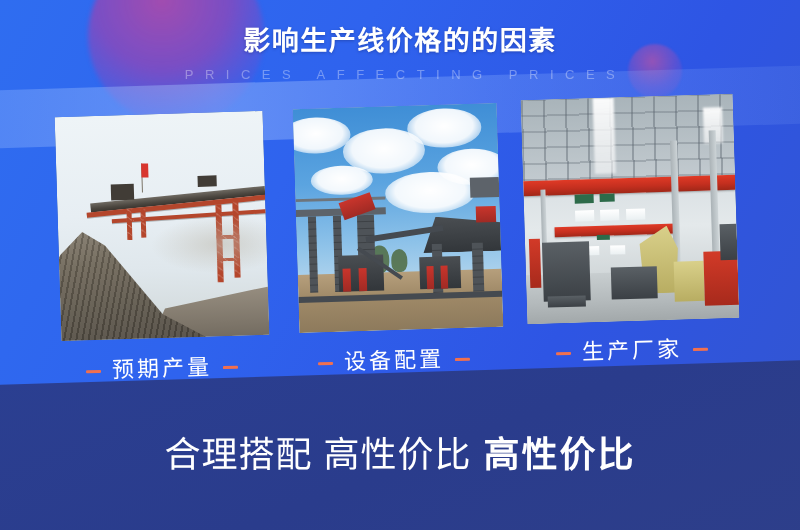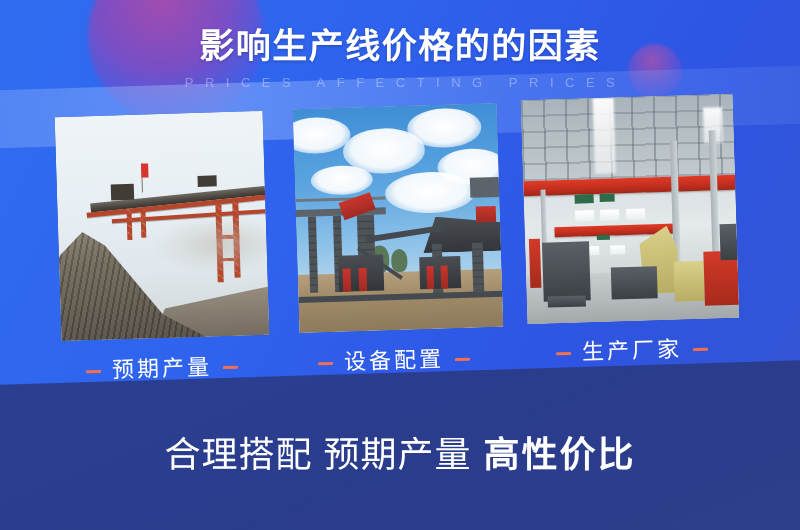--- a/index.html
+++ b/index.html
@@ -85,21 +85,21 @@
     background:linear-gradient(160deg,#2b3f91 0%,#2a3c8c 48%,#2e3f8a 100%);
     transform:rotate(-1.75deg);
     transform-origin:left top;
   }
 
   
   #header { position:absolute; left:0; top:0; width:800px; }
 
   #main-title {
     text-align:center;
-    font-size:35px;
+    font-size:27px;
     font-weight:bold;
     color:#ffffff;
     letter-spacing:1.5px;
     line-height:1;
     padding-top:28px;
     text-shadow:0 1px 3px rgba(20,30,90,.35);
   }
 
   #sub-title {
     text-align:center;
@@ -425,17 +425,17 @@
   </div>
 
   <div class="caption" id="caption-3">
     <span class="dash"></span>
     <span class="caption-text">生产厂家</span>
     <span class="dash"></span>
   </div>
 
   <div id="bottom-copy">
     <div id="bottom-main">
-      <span class="light">合理搭配 预期产量</span><span class="strong">高性价比</span>
+      <span class="light">合理搭配 高性价比</span><span class="strong">高性价比</span>
     </div>
   </div>
 
 </div>
 
 </body></html>

